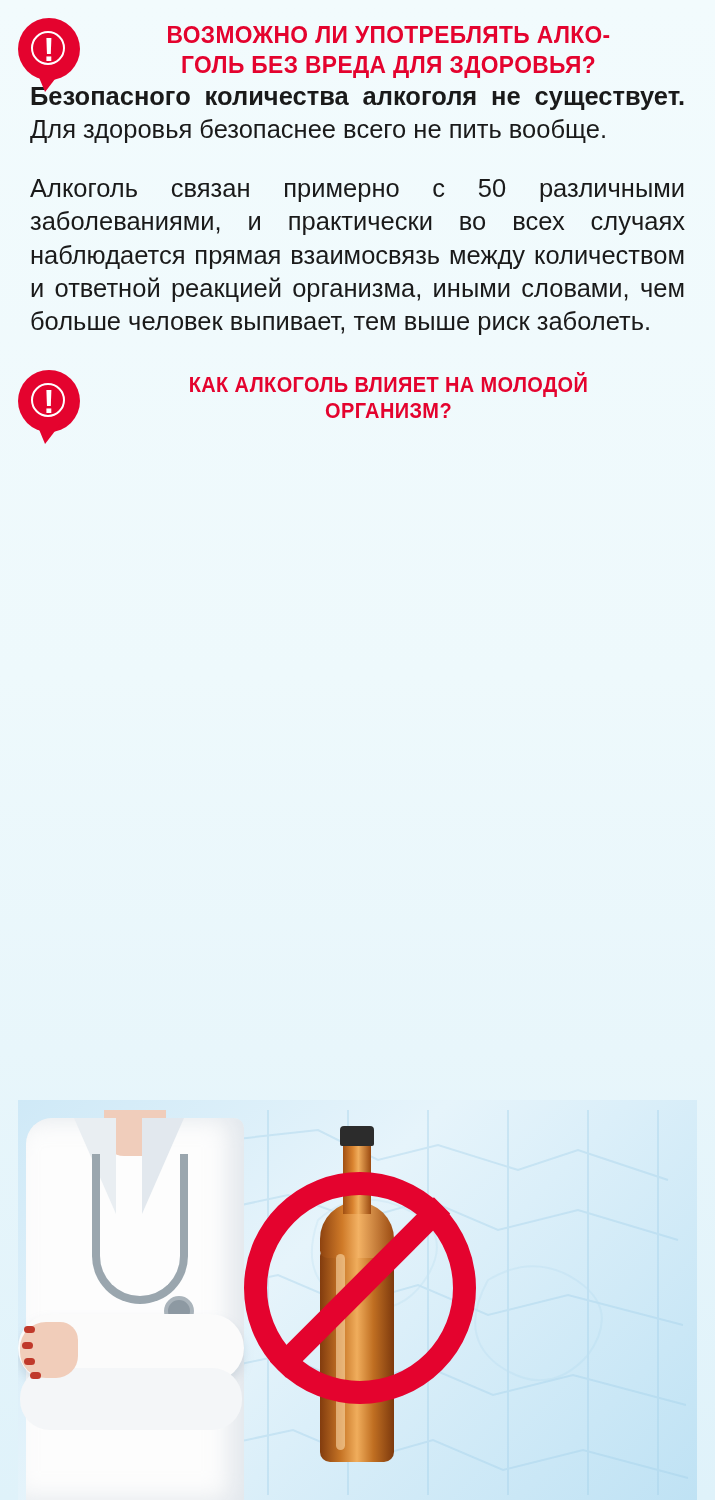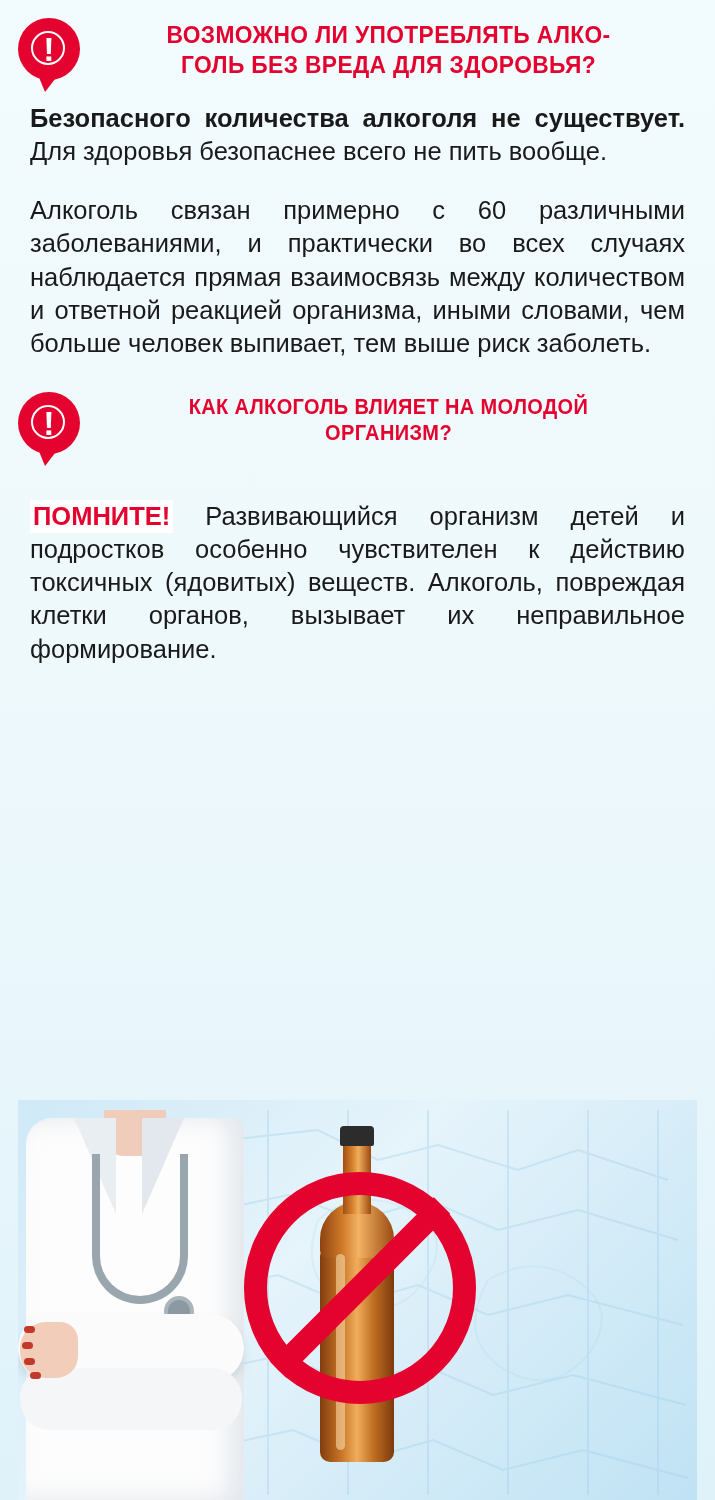--- a/index.html
+++ b/index.html
@@ -309,40 +309,39 @@
       <div class="tail"></div>
       <div class="mark-ring"></div>
       <div class="mark">!</div>
     </div>
     <div class="heading-text">
       <div>ВОЗМОЖНО ЛИ УПОТРЕБЛЯТЬ АЛКО-</div>
       <div>ГОЛЬ БЕЗ ВРЕДА ДЛЯ ЗДОРОВЬЯ?</div>
     </div>
   </div>
 
-  <div class="body-text" style="margin-top:22px;">
+  <div class="body-text" style="">
     <p><span class="bold">Безопасного количества алкоголя не существует.</span><span> Для здоровья безопаснее всего не пить вообще.</span></p>
-    <p><span>Алкоголь связан примерно с 60 различными заболеваниями, и практически во всех случаях наблюдается прямая взаимосвязь между количеством и ответной реакцией организма, иными словами, чем больше человек выпивает, тем выше риск заболеть.</span></p>
+    <p><span>Алкоголь связан примерно с 50 различными заболеваниями, и практически во всех случаях наблюдается прямая взаимосвязь между количеством и ответной реакцией организма, иными словами, чем больше человек выпивает, тем выше риск заболеть.</span></p>
   </div>
 
   <div class="heading-block" style="margin-top:30px;">
     <div class="excl-badge">
       <div class="circle"></div>
       <div class="tail"></div>
       <div class="mark-ring"></div>
       <div class="mark">!</div>
     </div>
     <div class="heading-text small">
       <div>КАК АЛКОГОЛЬ ВЛИЯЕТ НА  МОЛОДОЙ</div>
       <div>ОРГАНИЗМ?</div>
     </div>
   </div>
 
   <div class="body-text" style="margin-top:46px;">
-    <p><span class="remember">ПОМНИТЕ!</span><span> Развивающийся организм детей и подростков особенно чувствителен к действию токсичных (ядовитых) веществ. Алкоголь, повреждая клетки органов, вызывает их неправильное формирование.</span></p>
   </div>
 
   <div class="photo">
     <svg class="map-lines" viewBox="0 0 679 400" preserveAspectRatio="none">
       <g stroke="#9ecde8" stroke-width="2" fill="none" opacity="0.8">
         <path d="M210 40 L300 30 L360 60 L420 45 L500 70 L560 50 L650 80"></path>
         <path d="M200 110 L270 95 L340 120 L410 100 L480 130 L560 110 L660 140"></path>
         <path d="M190 190 L260 175 L330 205 L400 185 L470 215 L550 195 L665 225"></path>
         <path d="M195 270 L265 255 L335 285 L405 265 L475 295 L555 275 L668 305"></path>
         <path d="M205 345 L275 330 L345 360 L415 340 L485 370 L565 350 L670 378"></path>

